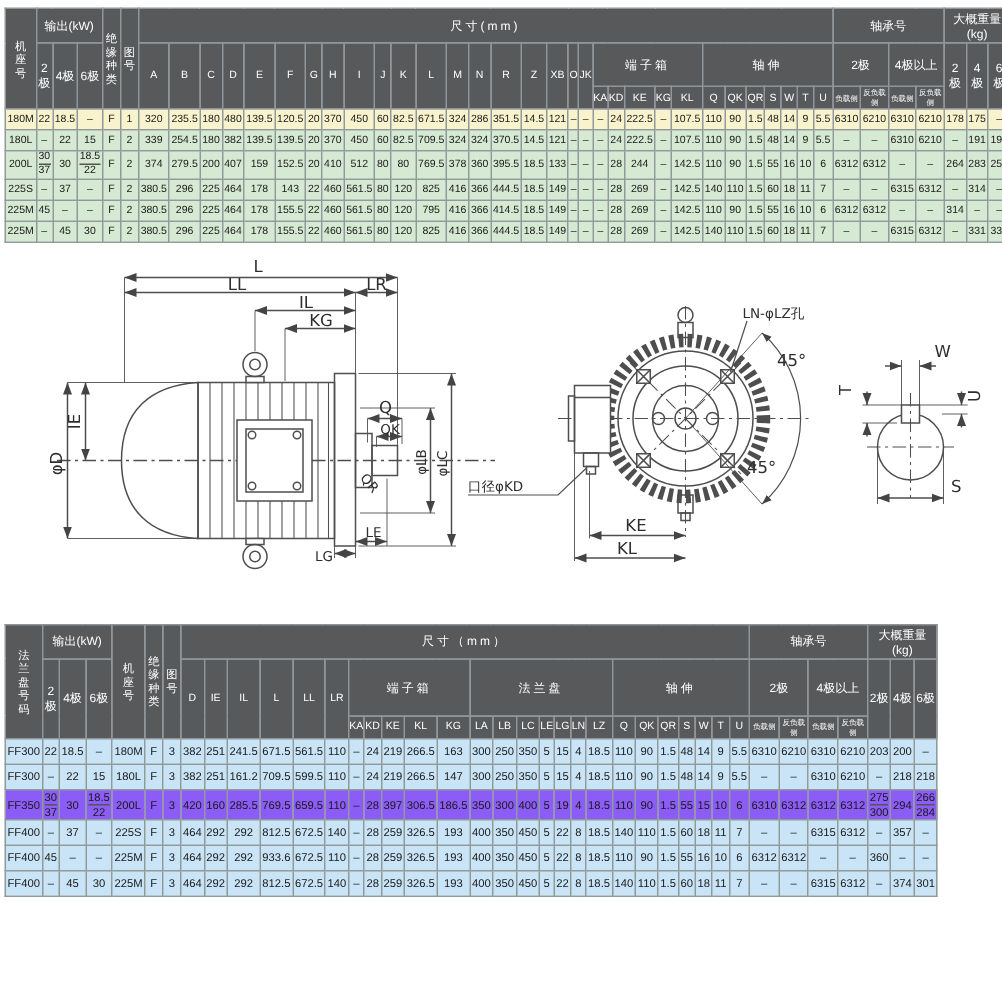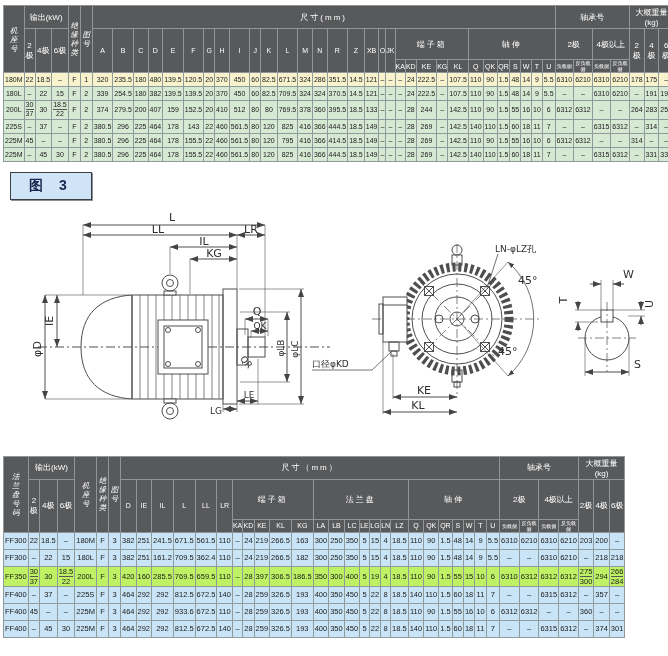--- a/index.html
+++ b/index.html
@@ -5,21 +5,21 @@
   html,body{margin:0;padding:0;background:#fff;}
   body{width:668px;height:656px;overflow:hidden;font-family:"Liberation Sans","DejaVu Sans",sans-serif;color:#1a1a1a;}
   .sheet{position:relative;width:668px;height:656px;background:#fff;}
   table{border-collapse:collapse;width:567px;margin-left:3px;border:1px solid #666;}
   th{background:#58595b;color:#fff;font-weight:normal;border:1px solid #8f9598;padding:1px;font-size:8px;}
   th.grp{letter-spacing:2px;}
   th.letter{font-size:7px;padding:1px 0;}
   th.tiny{font-size:5px;padding:0;letter-spacing:0;}
   td{border:1px solid #8f9a9a;text-align:center;font-size:7px;white-space:nowrap;padding:0 1px;height:13px;}
   .btab td{font-size:7.5px;height:16px;}
-  .vtxt{width:9px;margin:14px auto;word-break:break-all;line-height:1.2;font-size:7.5px;white-space:normal;font-style:italic;}
+  .vtxt{width:9px;margin:14px auto;word-break:break-all;line-height:1.2;font-size:7.5px;white-space:normal;}
   td.stack div{line-height:1.2;}
   td.stack div+div{border-top:1px solid #555;}
   #toptable{margin-top:5px;}
   .figtag{margin:10px 0 2px 10px;display:inline-block;background:#cfe5f7;border:1px solid #3a3f47;box-shadow:1px 1px 0 #8a8f96;padding:4px 18px;font-size:14px;font-weight:bold;color:#16264f;letter-spacing:6px;}
   .drawing{display:block;margin:0;}
   svg text{font-size:11px;fill:#2e2e2e;font-family:"DejaVu Sans",sans-serif;}
   svg .lbl-s{font-size:9px;}
   .btab{margin-top:4px;}
 </style>
 </head>
@@ -375,21 +375,20 @@
           <td>6315</td>
           <td>6312</td>
           <td>–</td>
           <td>331</td>
           <td>335</td>
         </tr>
       </tbody>
   </table>
 
   
-  <div class="figtag">图 3</div>
 
   
   <svg class="drawing" width="668" height="250" viewBox="0 0 668 250">
     <defs>
       <marker id="ma" markerWidth="9" markerHeight="8" refX="8" refY="4" orient="auto-start-reverse">
         <path d="M0 1 L8 4 L0 7 Z" fill="#444"></path>
       </marker>
     </defs>
 
     <g stroke="#4e4e4e" fill="none" stroke-width="1">
@@ -662,27 +661,27 @@
           <td>–</td>
           <td>22</td>
           <td>15</td>
           <td>180L</td>
           <td>F</td>
           <td>3</td>
           <td>382</td>
           <td>251</td>
           <td>161.2</td>
           <td>709.5</td>
-          <td>362.4</td>
+          <td>599.5</td>
           <td>110</td>
           <td>–</td>
           <td>24</td>
           <td>219</td>
           <td>266.5</td>
-          <td>182</td>
+          <td>147</td>
           <td>300</td>
           <td>250</td>
           <td>350</td>
           <td>5</td>
           <td>15</td>
           <td>4</td>
           <td>18.5</td>
           <td>110</td>
           <td>90</td>
           <td>1.5</td>
@@ -691,21 +690,21 @@
           <td>9</td>
           <td>5.5</td>
           <td>–</td>
           <td>–</td>
           <td>6310</td>
           <td>6210</td>
           <td>–</td>
           <td>218</td>
           <td>218</td>
         </tr>
-        <tr style="background: #bef264;">
+        <tr style="background: #8b5cf6;">
           <td>FF350</td>
           <td class="stack">
             <div>30</div>
             <div>37</div>
           </td>
           <td>30</td>
           <td class="stack">
             <div>18.5</div>
             <div>22</div>
           </td>

